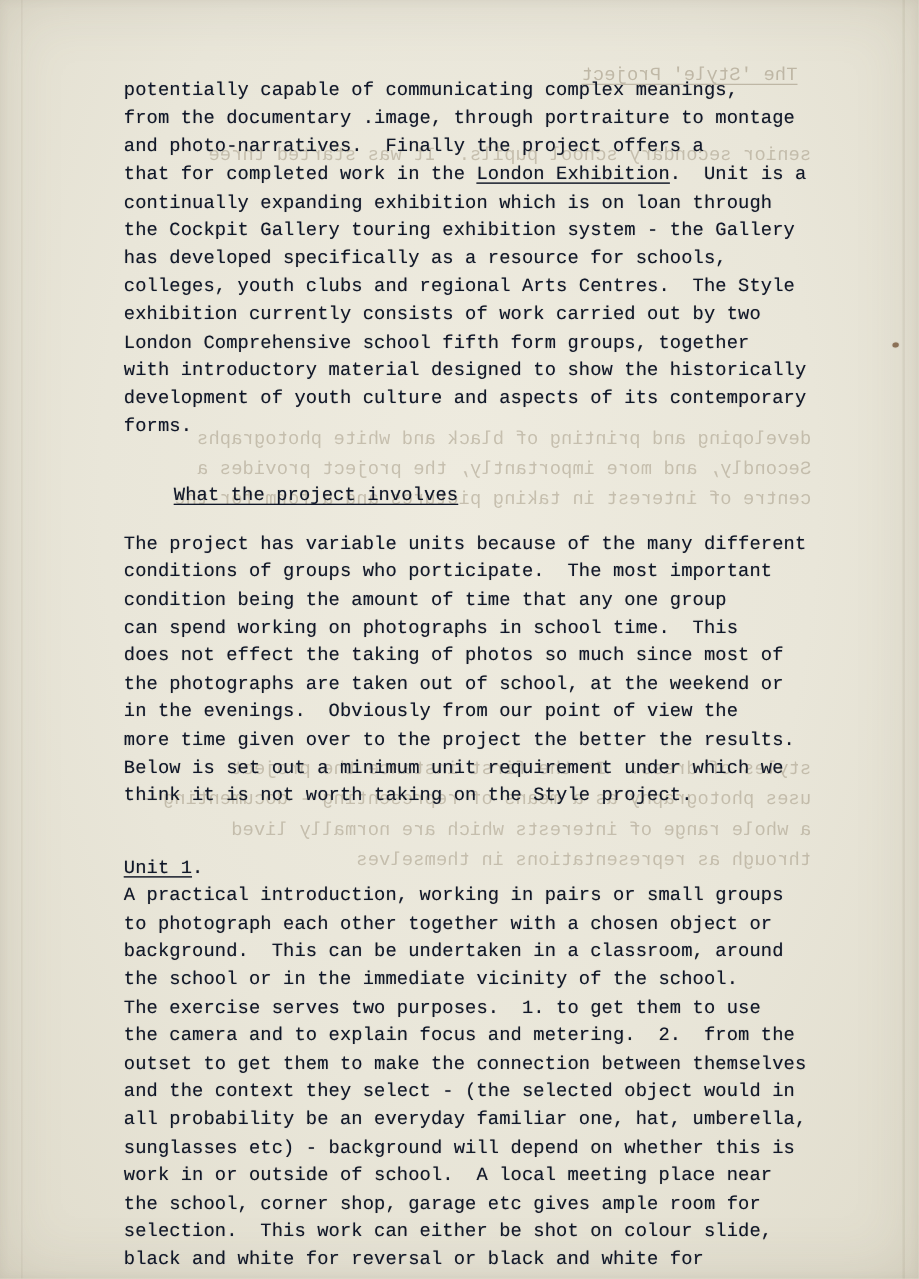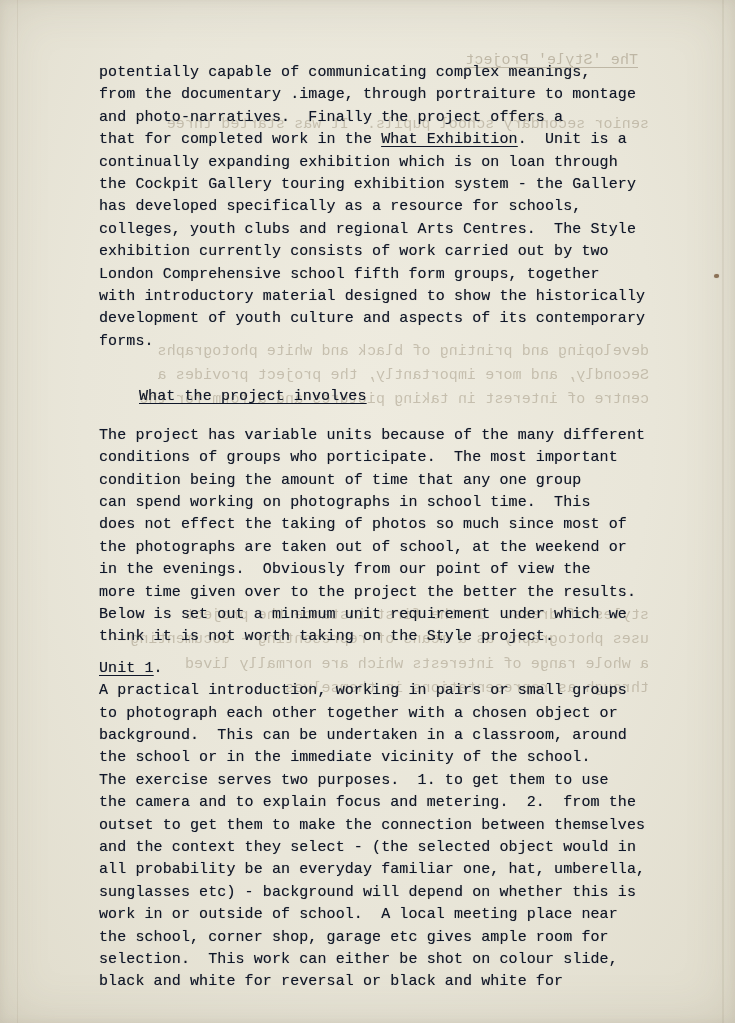--- a/index.html
+++ b/index.html
@@ -48,21 +48,21 @@
     text-shadow: 0 0 0.7px rgba(61,57,51,0.55);
   }
   .block, .hline { white-space: pre; }
   .u {
     text-decoration: underline;
     text-underline-offset: 3px;
     text-decoration-thickness: 1.3px;
   }
   .gap-heading   { margin-top: 33px; margin-left: 40px; }
   .gap-body      { margin-top: 16px; }
-  .gap-unit      { margin-top: 9px; }
+  .gap-unit      { margin-top: 35px; }
   .speck {
     position: absolute; left: 714px; top: 274px; width: 5px; height: 4px;
     border-radius: 50% 40% 55% 45%;
     background: #7d5f43; opacity: 0.85;
     box-shadow: 0 0 1px rgba(125,95,67,0.6);
   }
 </style>
 </head>
 <body>
 
@@ -82,21 +82,21 @@
     <div class="bl" style="top:654px">a whole range of interests which are normally lived</div>
     <div class="bl" style="top:678px">through as representations in themselves</div>
   </div>
 
   <div class="typed">
 
     <div class="block">potentially capable of communicating complex meanings,
 from the documentary .image, through portraiture to montage
 and photo-narratives.  Finally the project offers a</div>
 
-    <div class="hline"><span>that for completed work in the </span><span class="u">What Exhibition</span><span>.  Unit is a</span></div>
+    <div class="hline"><span>that for completed work in the </span><span class="u">London Exhibition</span><span>.  Unit is a</span></div>
 
     <div class="block">continually expanding exhibition which is on loan through
 the Cockpit Gallery touring exhibition system - the Gallery
 has developed specifically as a resource for schools,
 colleges, youth clubs and regional Arts Centres.  The Style
 exhibition currently consists of work carried out by two
 London Comprehensive school fifth form groups, together
 with introductory material designed to show the historically
 development of youth culture and aspects of its contemporary
 forms.</div>

